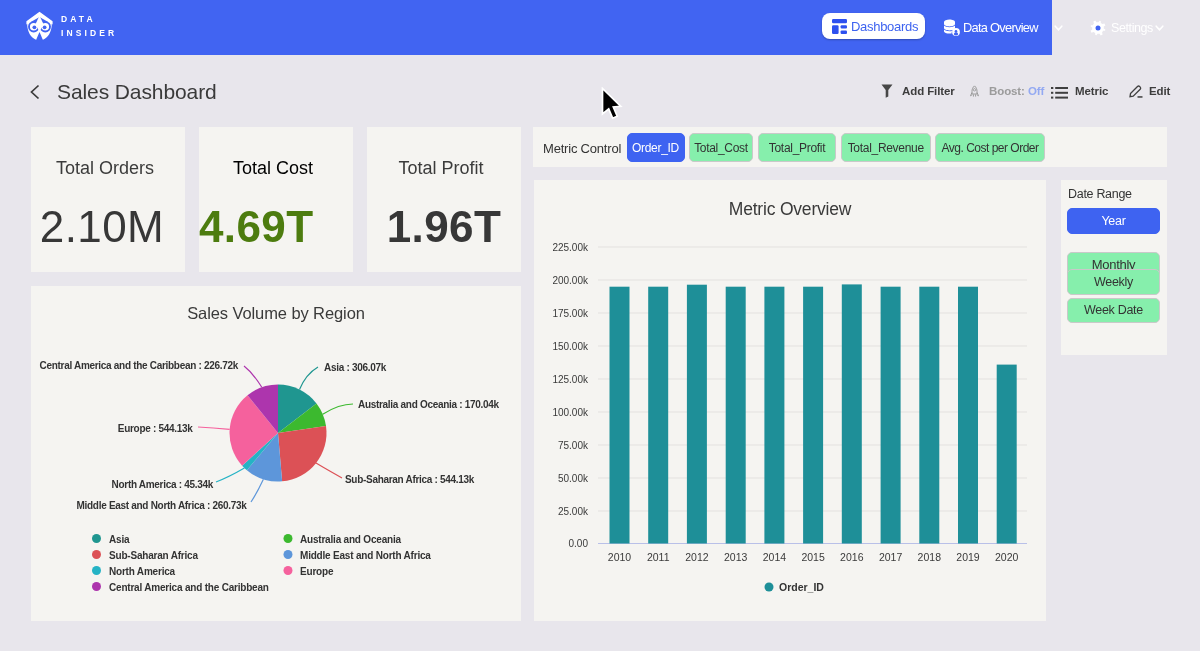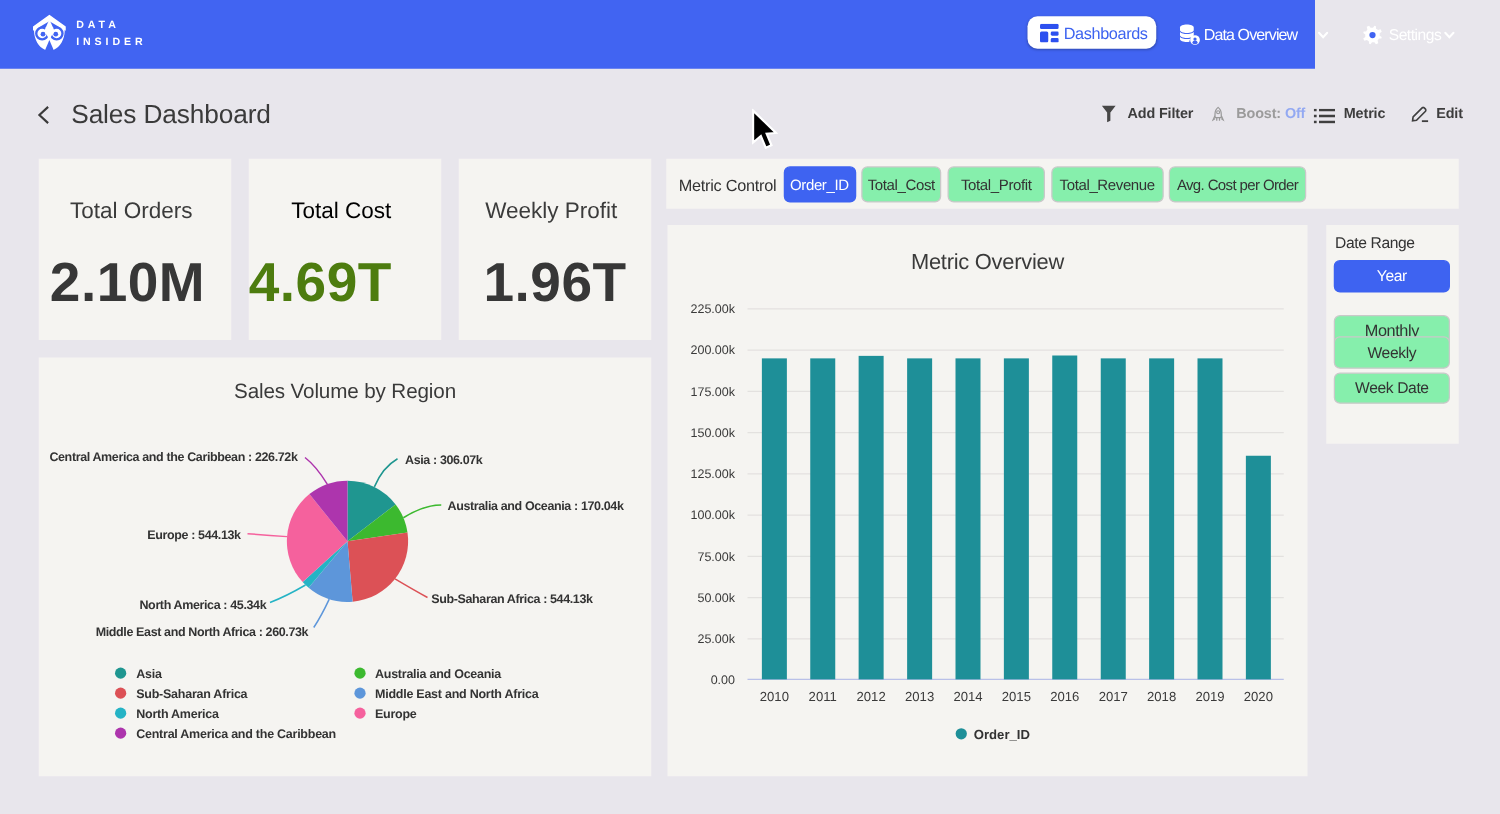--- a/index.html
+++ b/index.html
@@ -97,22 +97,22 @@
 
 <svg class="abs" style="left:601px;top:87px;z-index:50;" width="23" height="34" viewBox="0 0 23 34">
   <path d="M1.5 1.5 L1.5 27 L7.7 21.8 L11.6 31.2 L16.2 29.2 L12.3 20 L19.8 19.4 Z" fill="#000" stroke="#fff" stroke-width="1.7"></path>
 </svg>
 
 <div class="card" style="left:31px;top:127px;width:154px;height:145px;"></div>
 <div class="card" style="left:199px;top:127px;width:154px;height:145px;"></div>
 <div class="card" style="left:367px;top:127px;width:154px;height:145px;"></div>
 <div class="abs" style="left:31px;top:158px;width:154px;text-align:center;font-size:18px;color:#3b3b3b;margin-left:-3px;">Total Orders</div>
 <div class="abs" style="left:199px;top:158px;width:154px;text-align:center;font-size:18px;color:#000000;margin-left:-3px;">Total Cost</div>
-<div class="abs" style="left:367px;top:158px;width:154px;text-align:center;font-size:18px;color:#3b3b3b;margin-left:-3px;">Weekly Profit</div>
-<div class="abs" style="left:31px;top:201.5px;width:142px;text-align:center;font-size:44px;font-weight:700;color:#373737;letter-spacing:0.4px;">2.10M</div>
+<div class="abs" style="left:367px;top:158px;width:154px;text-align:center;font-size:18px;color:#3b3b3b;margin-left:-3px;">Total Profit</div>
+<div class="abs" style="left:31px;top:201.5px;width:142px;text-align:center;font-size:44px;font-weight:400;color:#373737;letter-spacing:0.4px;">2.10M</div>
 <div class="abs" style="left:199px;top:201.5px;width:154px;text-align:left;font-size:44px;font-weight:600;color:#4d7c0f;letter-spacing:0.4px;">4.69T</div>
 <div class="abs" style="left:367px;top:201.5px;width:154px;text-align:center;font-size:44px;font-weight:600;color:#373737;letter-spacing:0.4px;">1.96T</div>
 
 <div class="card" style="left:533px;top:127px;width:634px;height:40px;"></div>
 <div class="abs" style="left:543px;top:140.5px;font-size:13px;letter-spacing:-0.2px;color:#333;">Metric Control</div>
 <div class="btn bluebtn" style="left:626.5px;top:133px;width:58px;height:29px;font-size:12px;">Order_ID</div>
 <div class="btn" style="left:689px;top:133px;width:64px;height:29px;font-size:12px;">Total_Cost</div>
 <div class="btn" style="left:758px;top:133px;width:78px;height:29px;font-size:12px;">Total_Profit</div>
 <div class="btn" style="left:841px;top:133px;width:89.5px;height:29px;font-size:12px;">Total_Revenue</div>
 <div class="btn" style="left:935px;top:133px;width:110px;height:29px;font-size:12px;letter-spacing:-0.5px;">Avg. Cost per Order</div>

